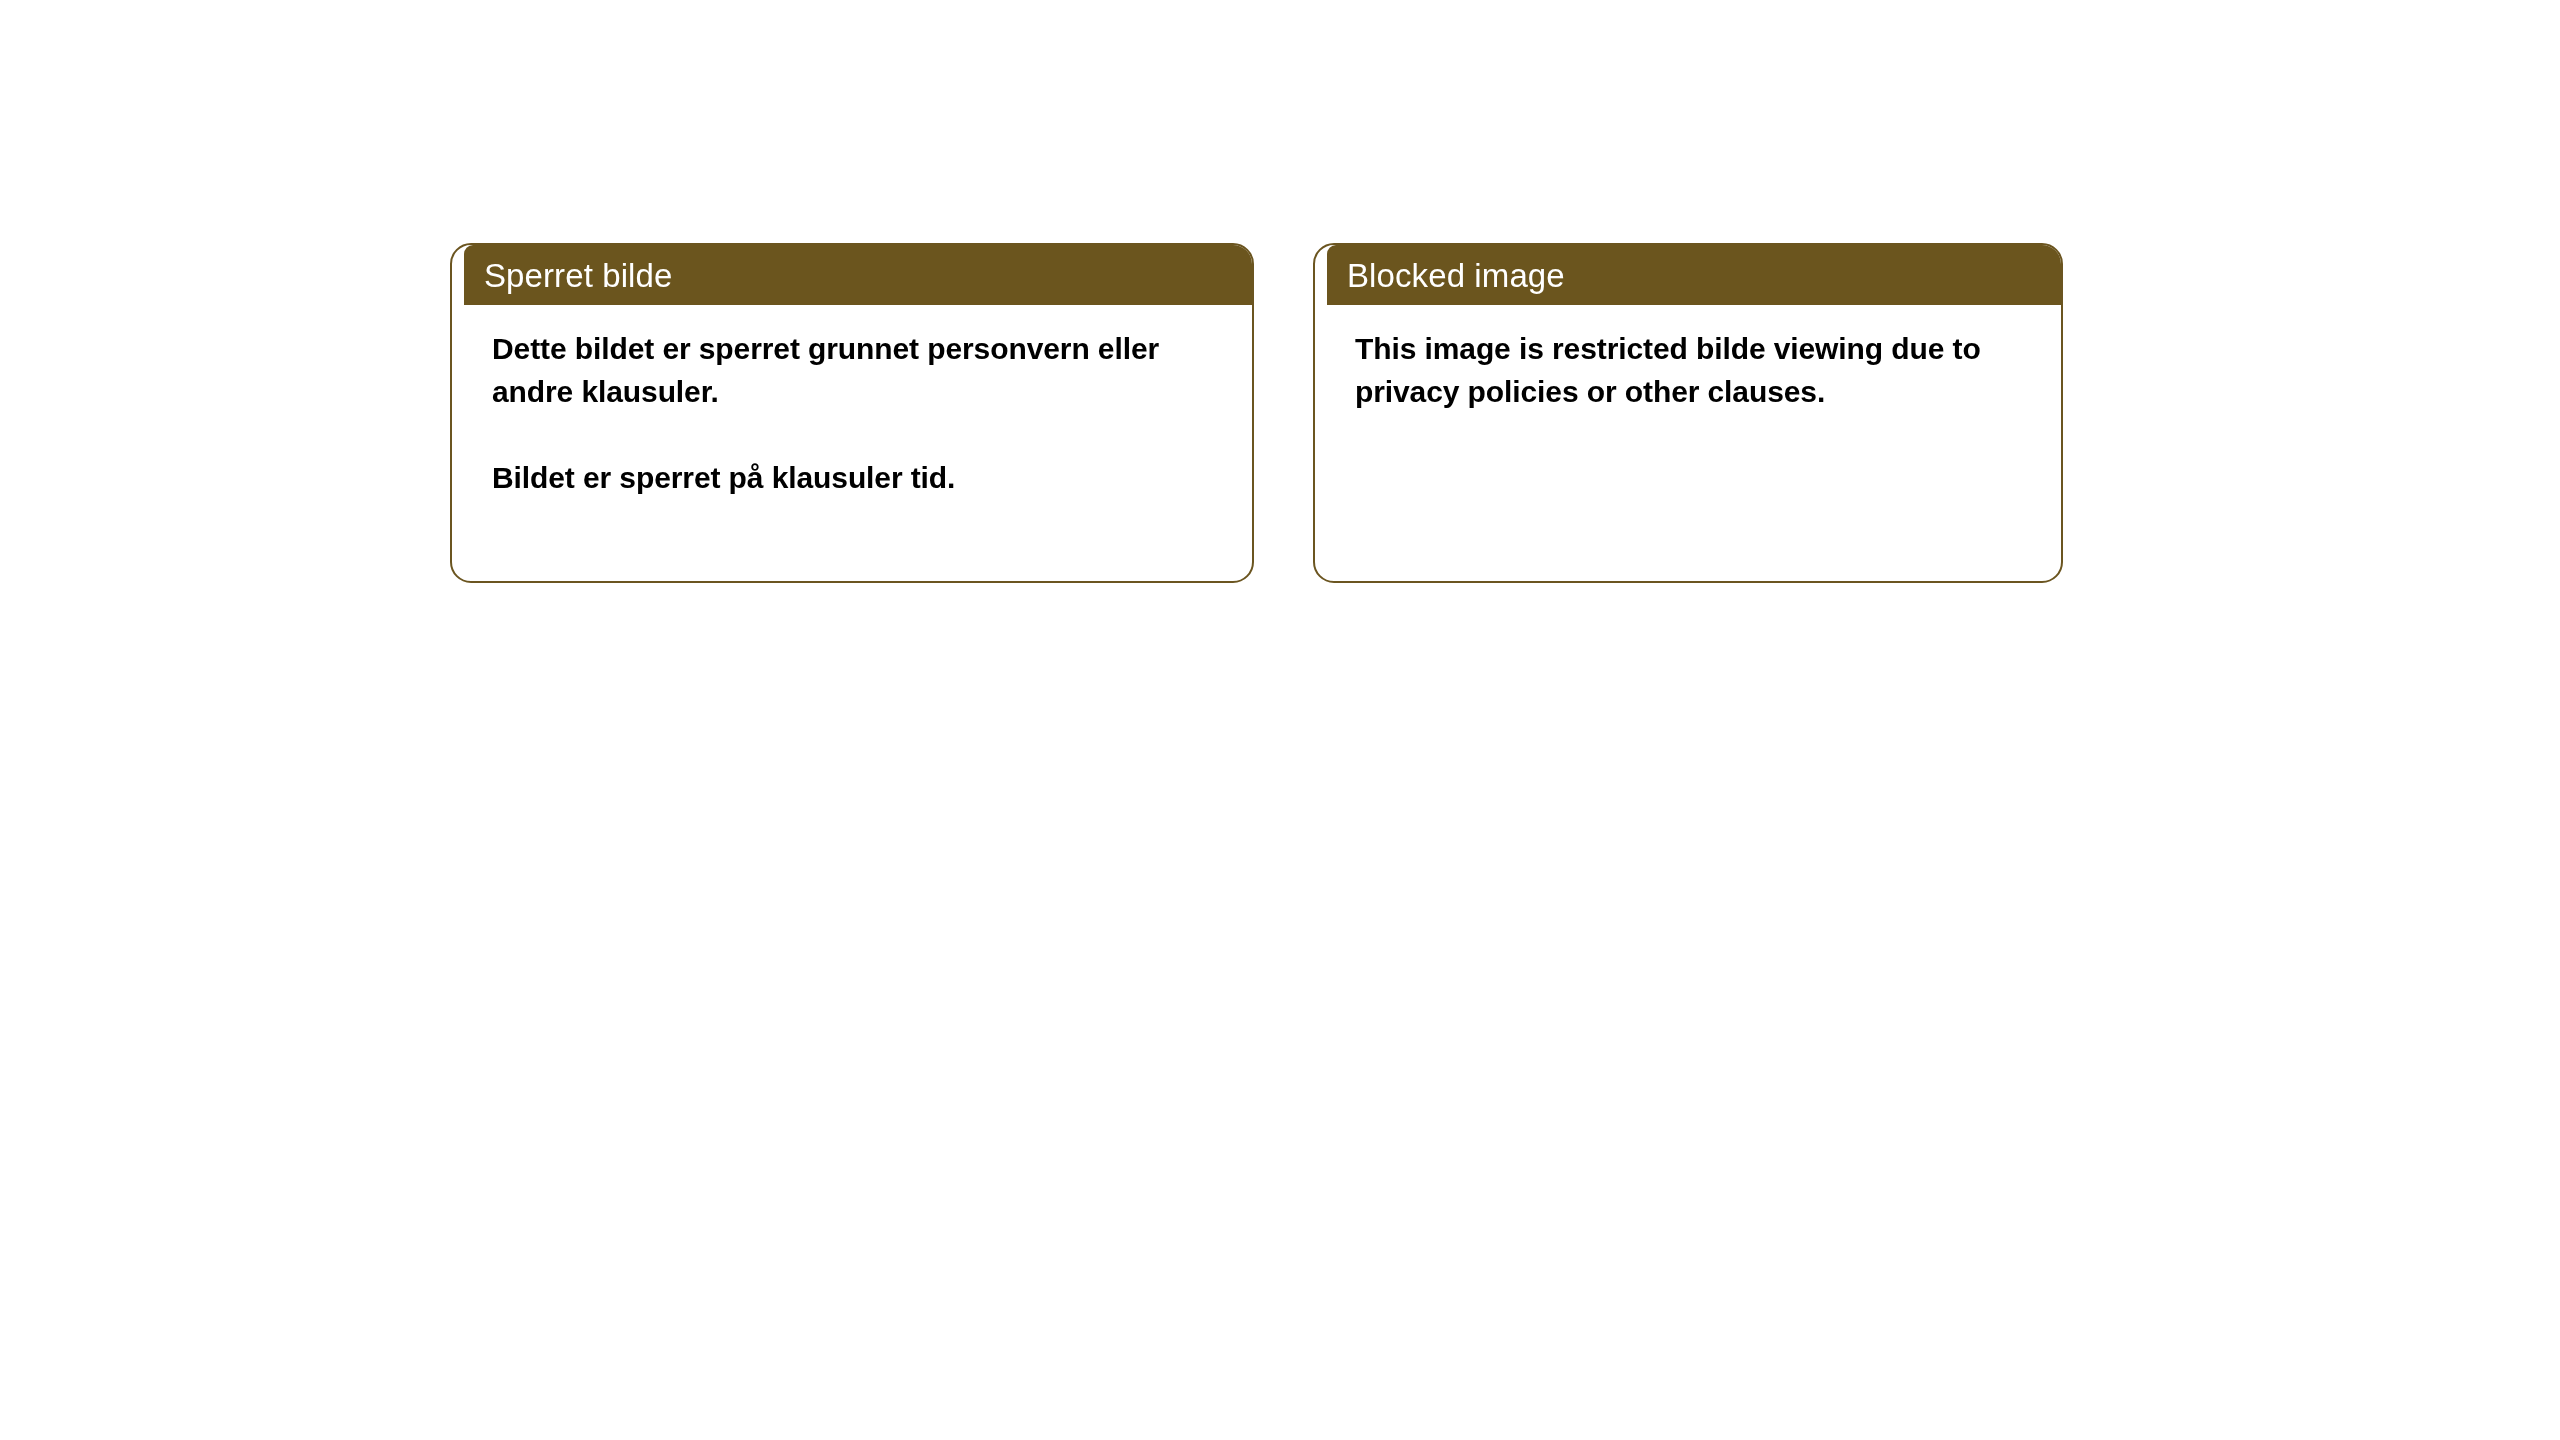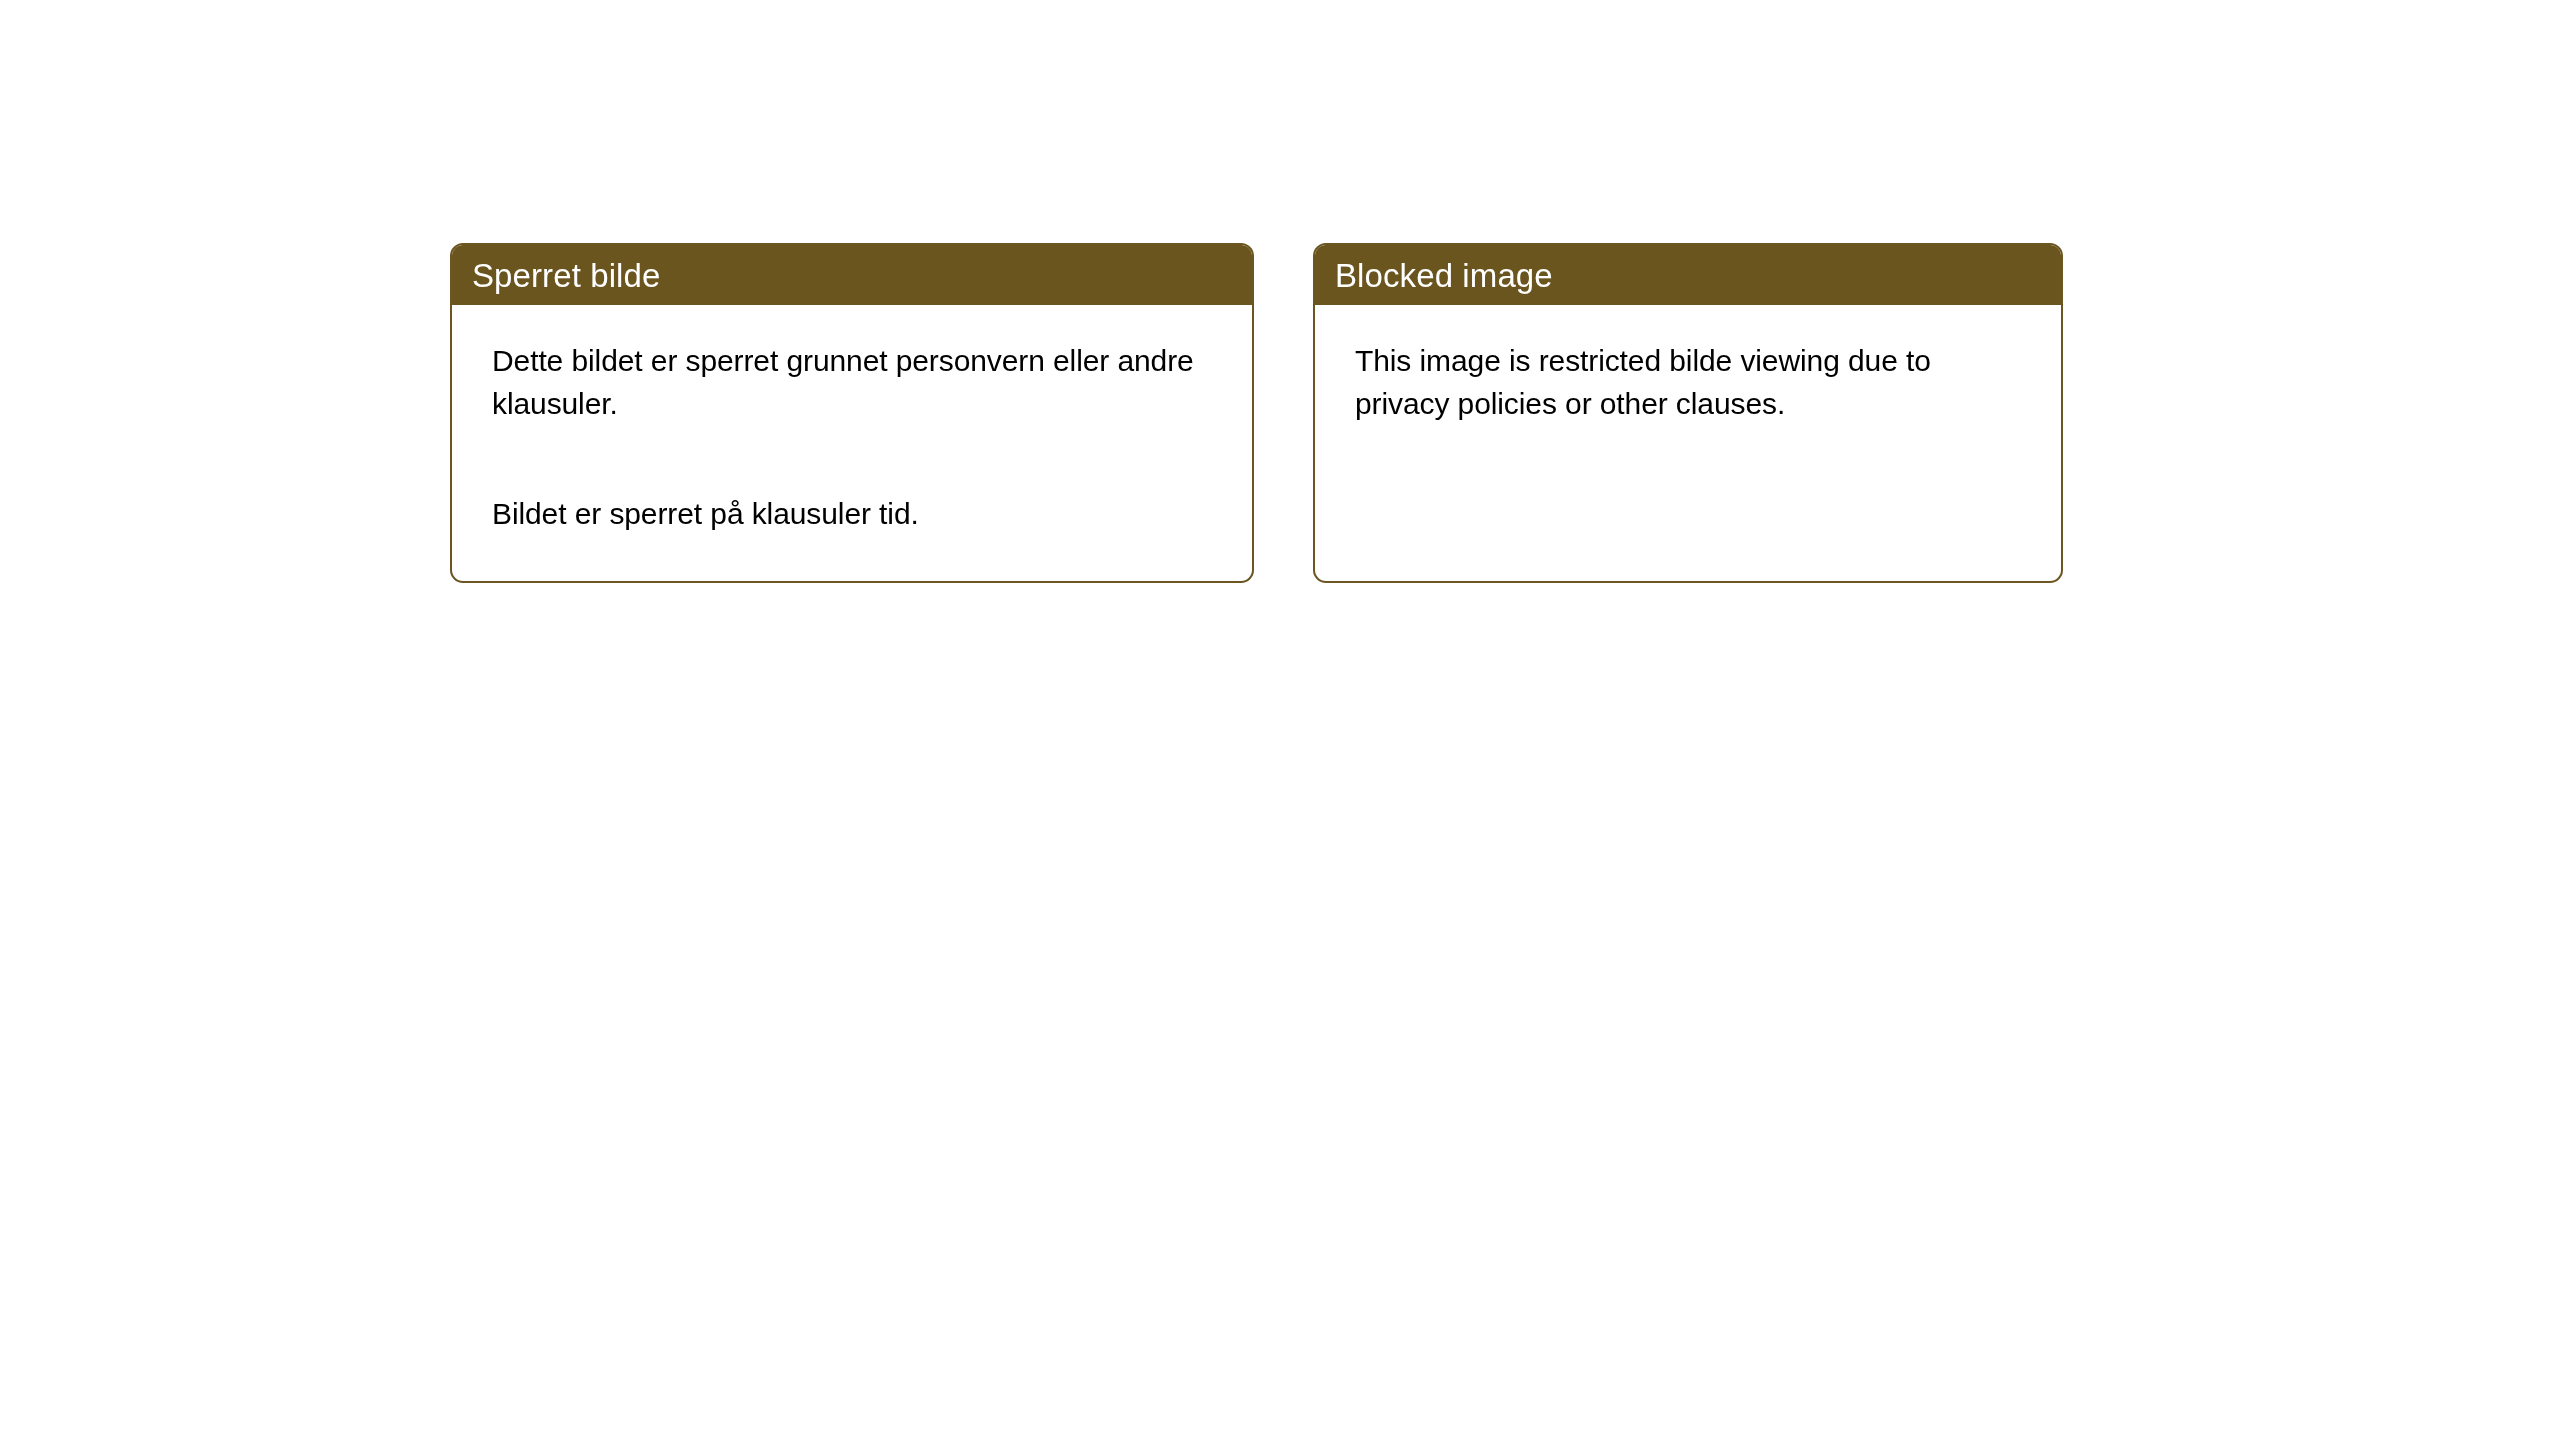--- a/index.html
+++ b/index.html
@@ -21,22 +21,23 @@
     height: 1440px;
   }
 
   .notice-card {
     position: absolute;
     top: 243px;
     height: 340px;
     box-sizing: border-box;
     background: #ffffff;
     border: 2px solid #6b5520;
-    border-radius: 13px;
+    border-radius: 21px;
     overflow: hidden;
+    padding-left: 12px;
   }
 
   #card-no  { left: 450px;  width: 804px; }
   #card-en  { left: 1313px; width: 750px; }
 
   .card-header {
     height: 60px;
     background: #6b551e;
     display: flex;
     align-items: center;
@@ -55,23 +56,23 @@
   }
 
   .card-body {
     padding: 22px 24px 0 28px;
     box-sizing: border-box;
   }
 
   .card-paragraph {
     color: #000000;
     font-size: 30px;
-    font-weight: normal;
+    font-weight: bold;
     line-height: 43px;
-    margin: 12px;
+    margin: 0;
     letter-spacing: -0.1px;
   }
 
   .paragraph-gap {
     height: 43px;
   }
 </style>
 </head>
 <body>
 

